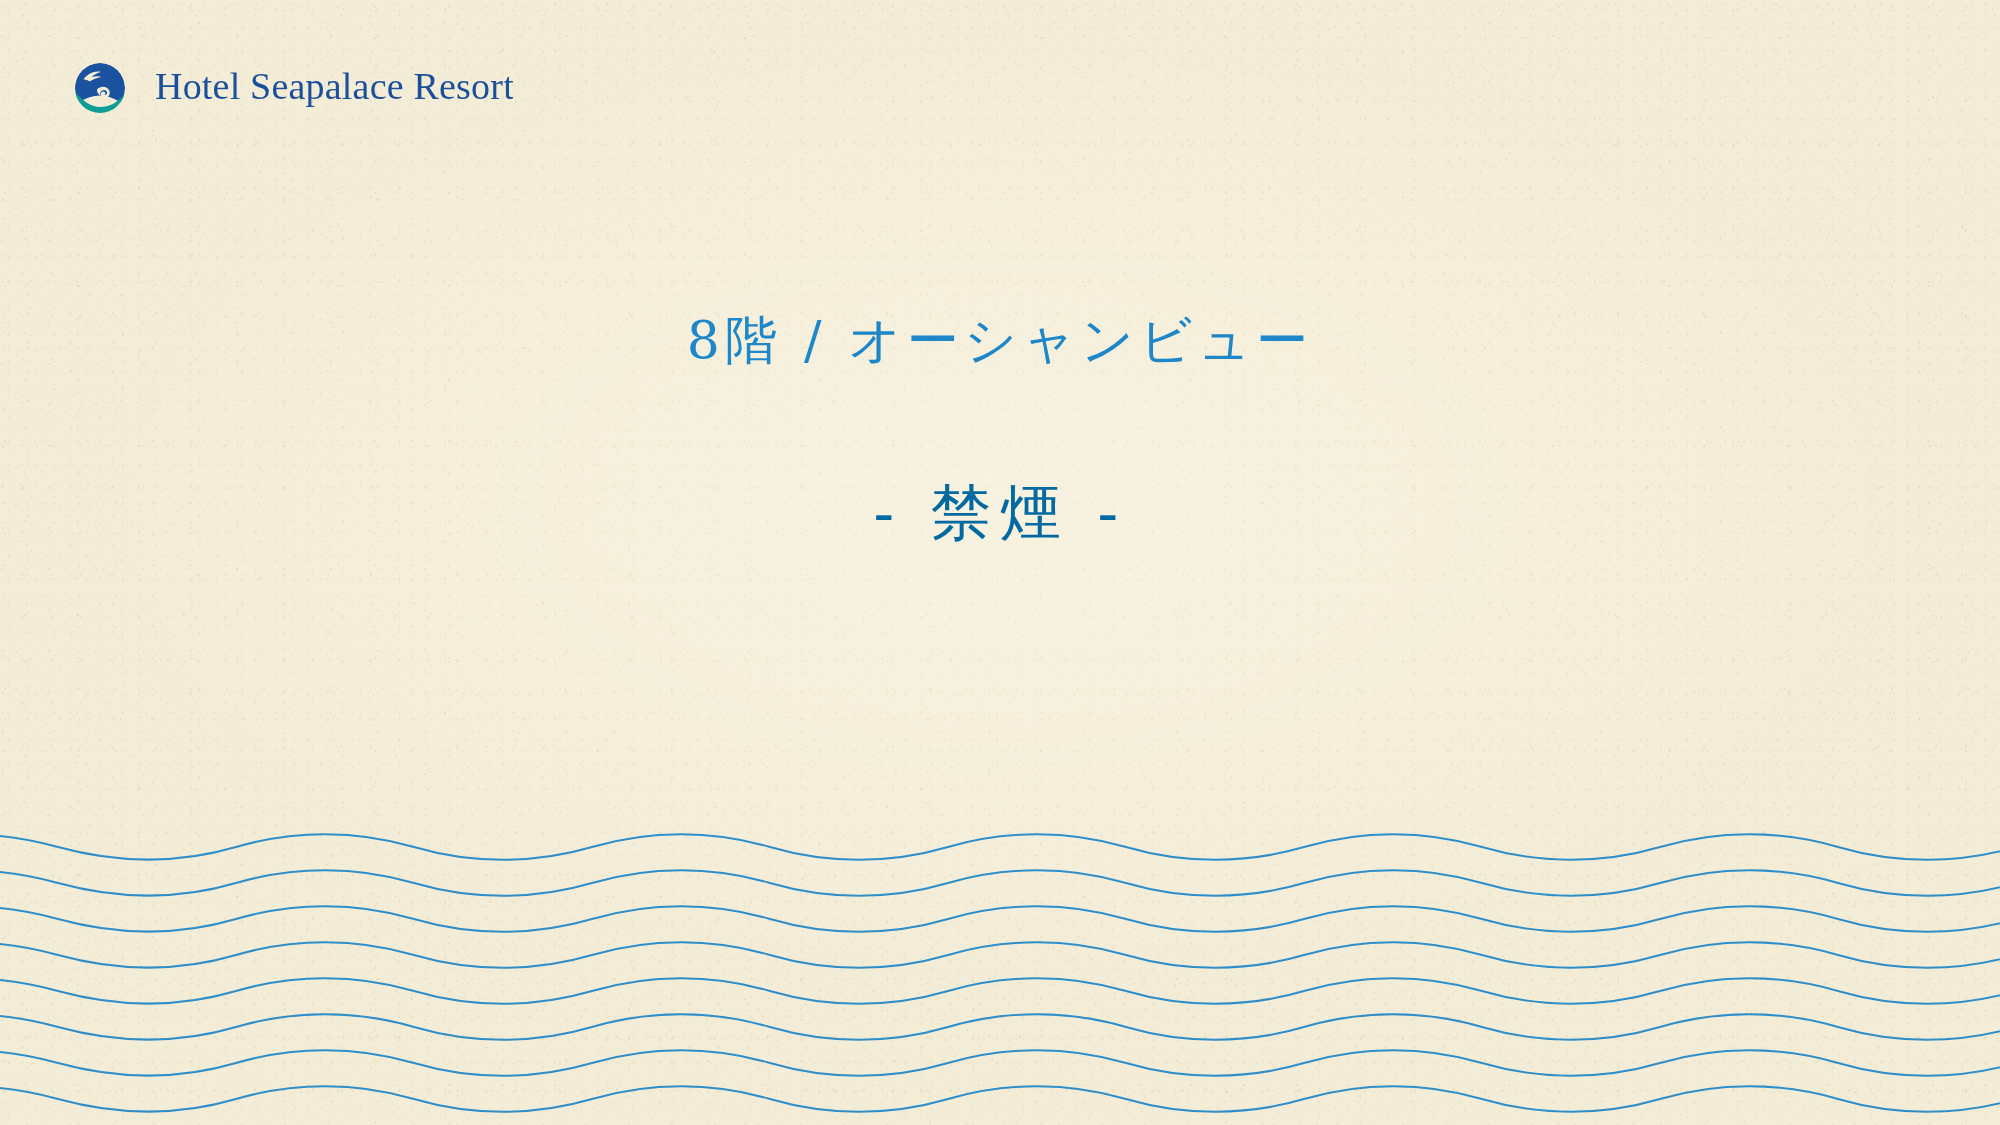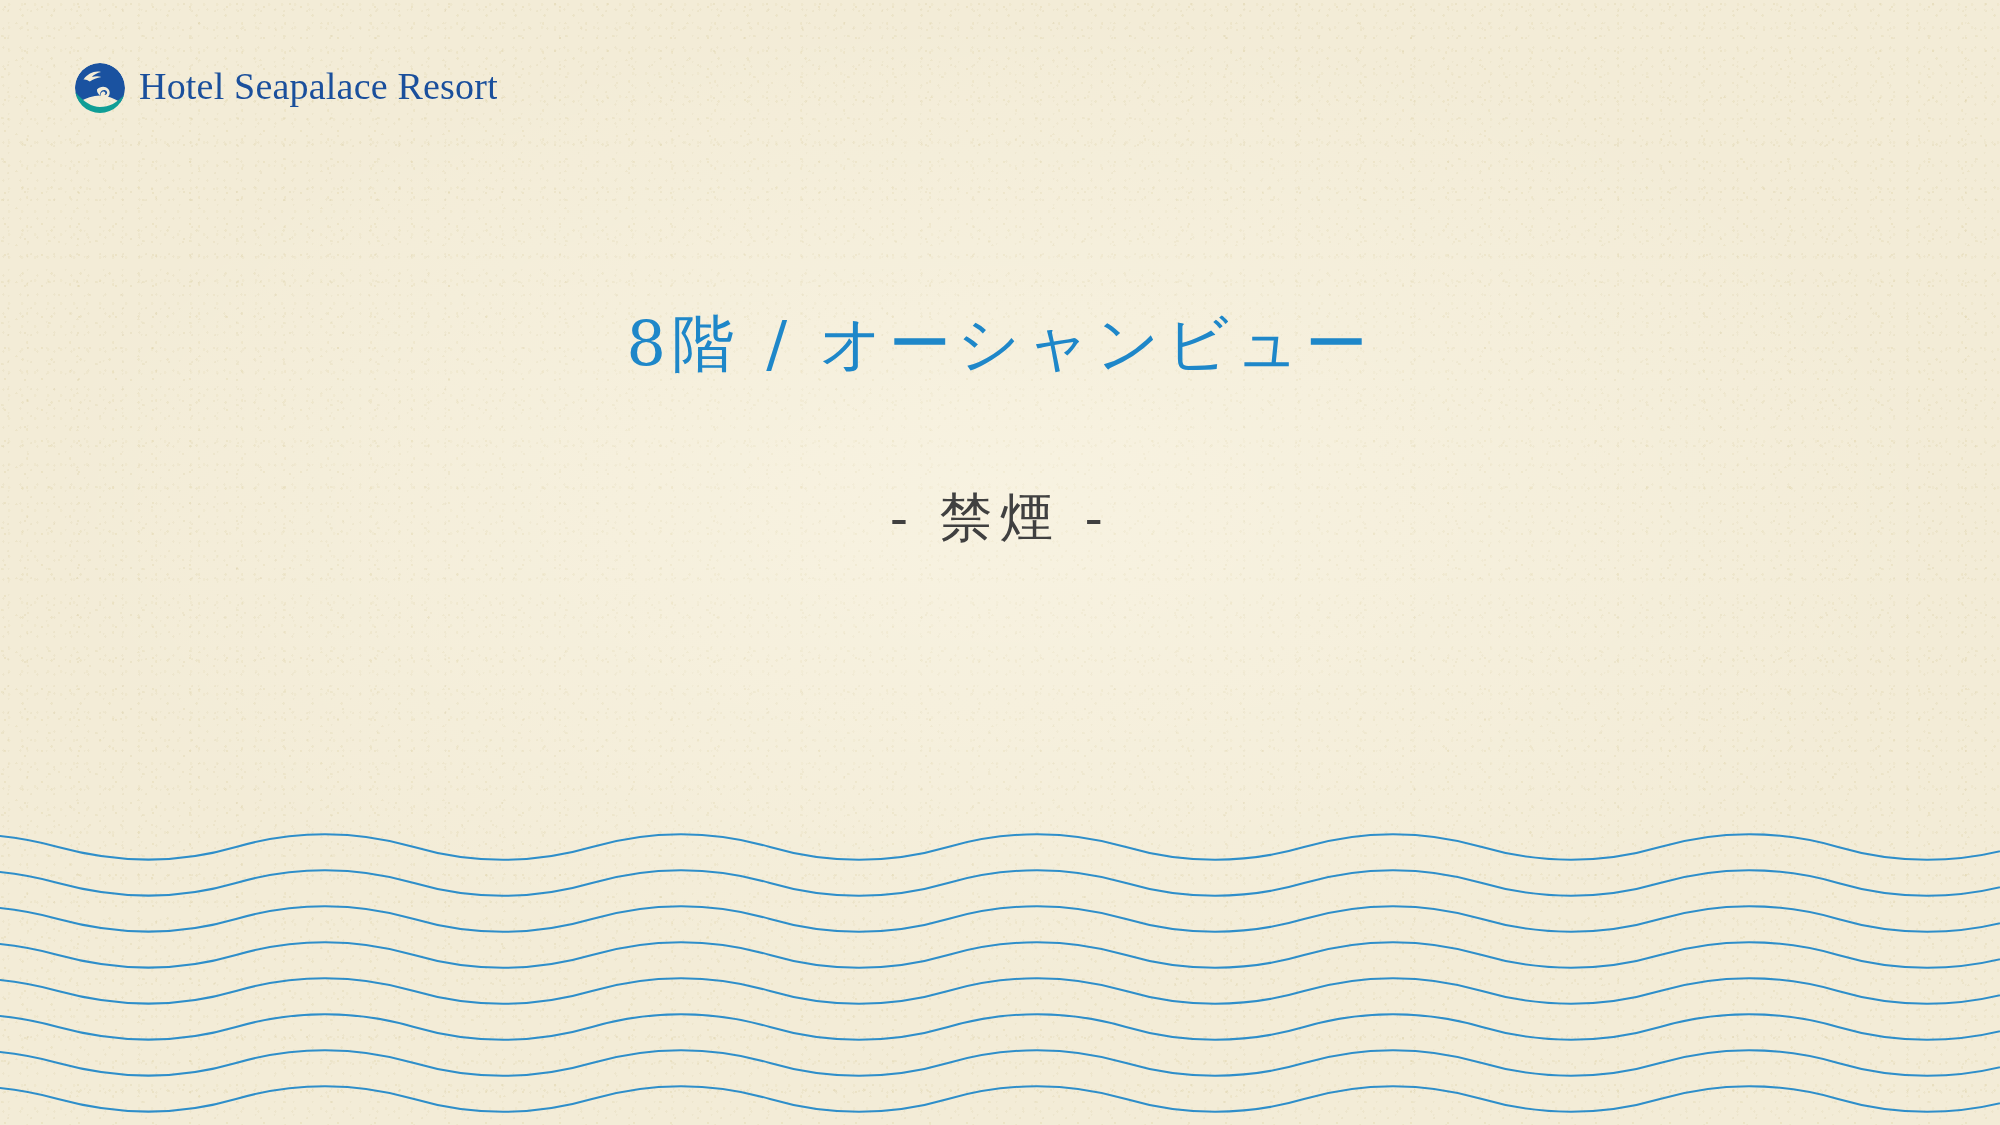--- a/index.html
+++ b/index.html
@@ -37,58 +37,58 @@
     background-size:17px 19px, 13px 23px, 19px 13px;
   }
   .vignette{
     position:absolute;inset:0;pointer-events:none;
     background:radial-gradient(ellipse 78% 72% at 50% 45%, rgba(255,252,240,.40) 0%, rgba(255,252,240,0) 62%);
   }
 
   
   .logo{
     position:absolute;left:74px;top:62px;
-    display:flex;align-items:center;gap:13px;
+    display:flex;align-items:center;gap:29px;
   }
   .logo-mark{width:52px;height:52px;display:block;flex:0 0 auto;}
   .logo-word{
     display:block;line-height:1;
     font-family:"Liberation Serif","DejaVu Serif",serif;
   }
 
   
   .center{
     position:absolute;left:0;right:0;top:0;
     height:860px;
     display:flex;flex-direction:column;align-items:center;justify-content:center;
     text-align:center;
   }
   .subtitle{
     font-family:"DejaVu Serif","Liberation Serif",serif;
-    font-size:62px;
+    font-size:52px;
     letter-spacing:.10em;
     color:#1e87c9;
     line-height:1;
     margin:0 0 58px 0;
     white-space:nowrap;
   }
   .title{
     font-family:"DejaVu Serif","Liberation Serif",serif;
     font-size:198px;
     letter-spacing:.015em;
     color:#1383c4;
     line-height:1.02;
     margin:0;
     white-space:nowrap;
   }
   .smoking{
     font-family:"DejaVu Serif","Liberation Serif",serif;
-    font-size:53px;
+    font-size:61px;
     letter-spacing:.14em;
-    color:#404040;
+    color:#0369a1;
     line-height:1;
     margin:58px 0 4px 0;
     white-space:nowrap;
   }
 
   
   .waves{
     position:absolute;left:0;bottom:0;width:2000px;height:300px;
     pointer-events:none;
   }

